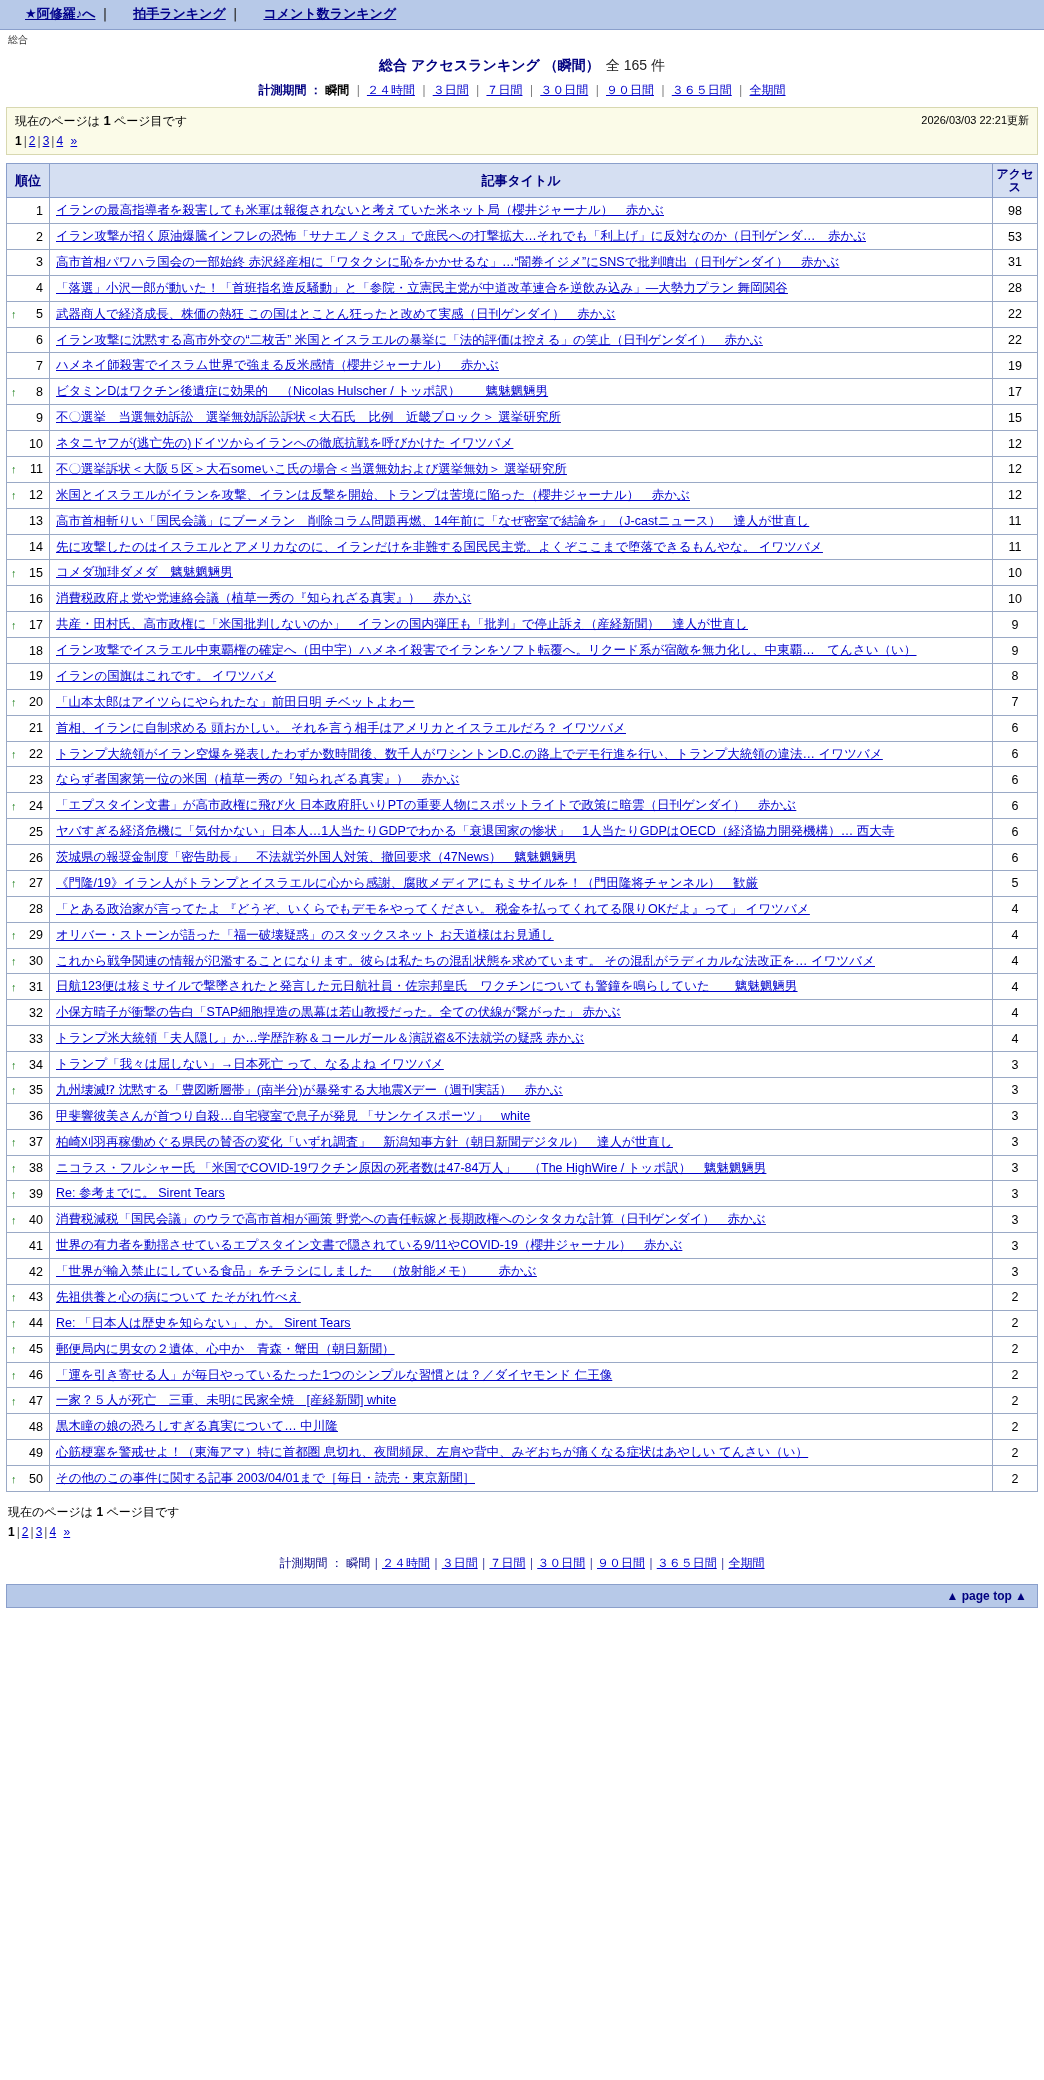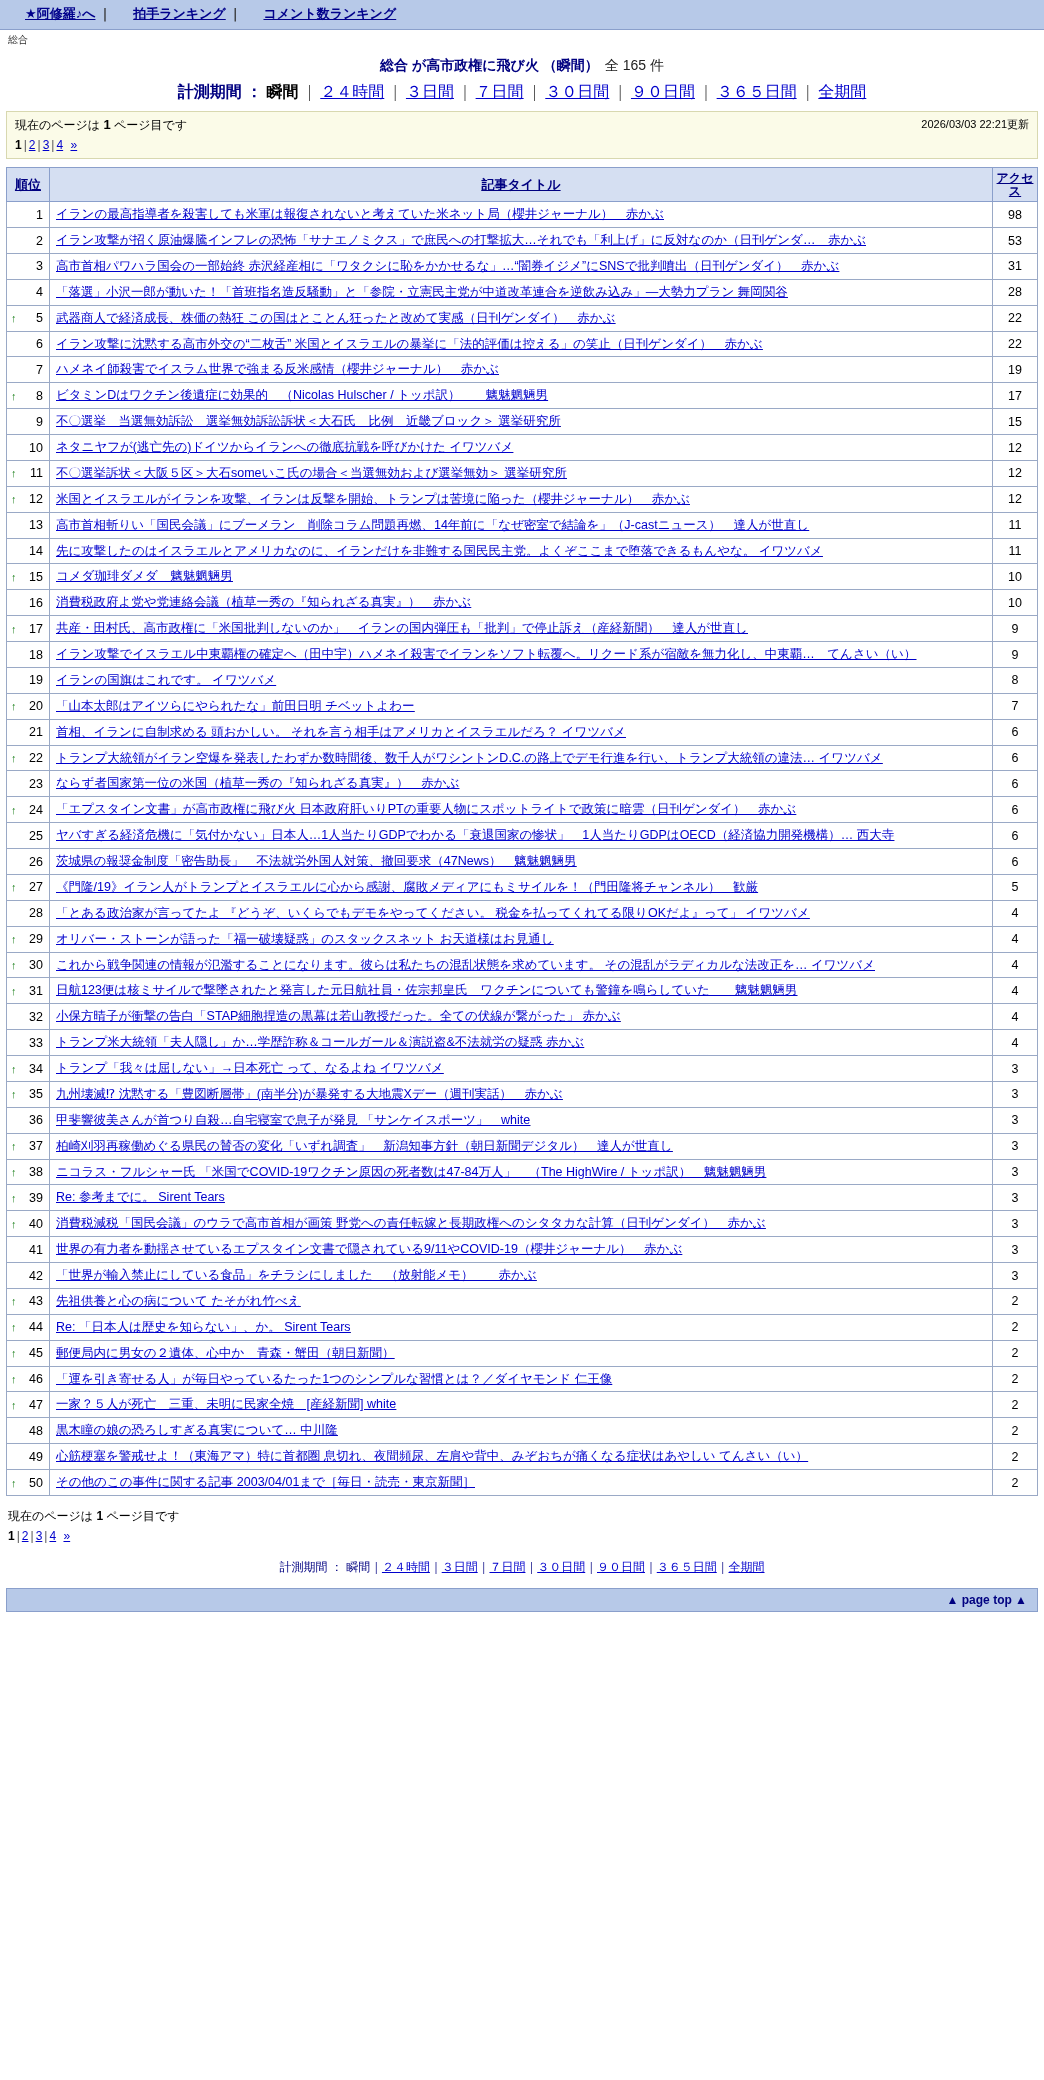--- a/index.html
+++ b/index.html
@@ -33,21 +33,21 @@
     margin-top:6px;
   }
   .page-title .count{
     font-weight:normal;
     font-size:14px;
     color:#222;
     padding-left:6px;
   }
   .period-line{
     text-align:center;
-    font-size:16px;
+    font-size:12px;
     margin-top:7px;
     margin-bottom:8px;
     color:#000080;
   }
   .period-line .lbl{font-weight:bold;color:#000080;}
   .period-line .cur{font-weight:bold;color:#000;}
   .period-line a{color:#0000cc;}
   .period-line .bar{color:#555;padding:0 3px;}
   .pagebox{
     border:1px solid #d8d8b0;
@@ -76,21 +76,20 @@
     table-layout:fixed;
   }
   table.rank th{
     background:#d5dff2;
     border:1px solid #8a9fcb;
     color:#000080;
     font-weight:bold;
     font-size:13px;
     padding:4px 2px;
     text-align:center;
-    text-decoration:underline;
   }
   table.rank th.c-rank{width:38px;}
   table.rank th.c-acc{width:40px;font-size:12px;line-height:1.05;}
   table.rank td{
     border:1px solid #9aa9c6;
     padding:4px 6px;
     font-size:12.5px;
     vertical-align:middle;
   }
   td.rank{
@@ -142,21 +141,21 @@
 </head>
 <body>
 
 <div class="topbar">
   <a href="#">★阿修羅♪へ</a><span class="sep">｜</span><a href="#">拍手ランキング</a><span class="sep">｜</span><a href="#">コメント数ランキング</a>
 </div>
 
 <div class="crumb">総合</div>
 
 <div class="page-title">
-  <span>総合 が高市政権に飛び火 （瞬間）</span><span class="count">全 165 件</span>
+  <span>総合 アクセスランキング （瞬間）</span><span class="count">全 165 件</span>
 </div>
 
 <div class="period-line">
   <span class="lbl">計測期間 ：</span>
   <span class="cur">瞬間</span><span class="bar">｜</span><a href="#">２４時間</a><span class="bar">｜</span><a href="#">３日間</a><span class="bar">｜</span><a href="#">７日間</a><span class="bar">｜</span><a href="#">３０日間</a><span class="bar">｜</span><a href="#">９０日間</a><span class="bar">｜</span><a href="#">３６５日間</a><span class="bar">｜</span><a href="#">全期間</a>
 </div>
 
 <div class="pagebox">
   <div class="updated">2026/03/03 22:21更新</div>
   <div class="line1">

